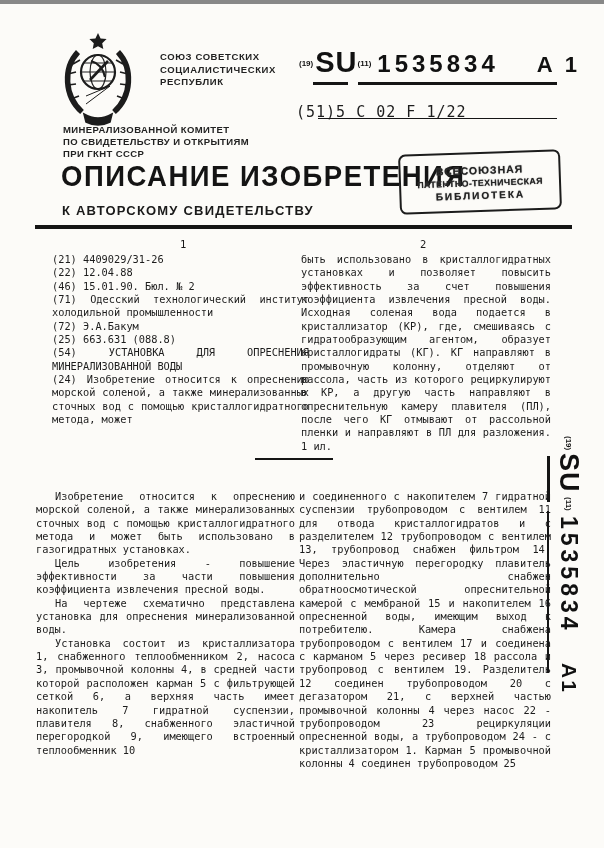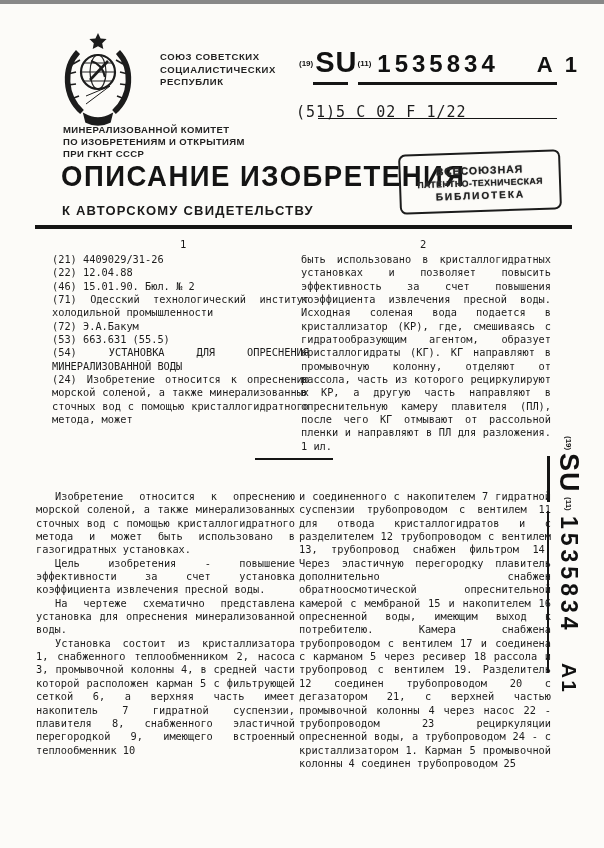--- a/index.html
+++ b/index.html
@@ -99,21 +99,21 @@
   </svg>
 
   <div class="union">
     <div>СОЮЗ СОВЕТСКИХ</div>
     <div>СОЦИАЛИСТИЧЕСКИХ</div>
     <div>РЕСПУБЛИК</div>
   </div>
 
   <div class="committee">
     <div>МИНЕРАЛИЗОВАННОЙ КОМИТЕТ</div>
-    <div>ПО ИЗОБРЕТЕНИЯМ И ОТКРЫТИЯМ</div>
+    <div>ПО СВИДЕТЕЛЬСТВУ И ОТКРЫТИЯМ</div>
     <div>ПРИ ГКНТ СССР</div>
   </div>
 
   <div class="pubrow">
     <span class="plbl">(19)</span>
     <span class="su">SU</span>
     <span class="plbl">(11)</span>
     <span class="num">1535834</span>
     <span class="kind">А 1</span>
   </div>
@@ -136,34 +136,34 @@
 
   <div class="colnum" style="left:180px;top:234px;">1</div>
   <div class="colnum" style="left:420px;top:234px;">2</div>
 
   <div class="txtcol" style="left:52px;top:249px;width:257px;">
     <p>(21) 4409029/31-26</p>
     <p>(22) 12.04.88</p>
     <p>(46) 15.01.90. Бюл. № 2</p>
     <p>(71) Одесский технологический институт холодильной промышленности</p>
     <p>(72) Э.А.Бакум</p>
-    <p>(53) 663.631 (55.5)</p>
+    <p>(25) 663.631 (088.8)</p>
     <p>(54) УСТАНОВКА ДЛЯ ОПРЕСНЕНИЯ МИНЕРАЛИЗОВАННОЙ ВОДЫ</p>
     <p>(24) Изобретение относится к опреснению морской соленой, а также минерализованных сточных вод с помощью кристаллогидратного метода, может</p>
   </div>
 
   <div class="txtcol" style="left:301px;top:249px;width:250px;">
     <p>быть использовано в кристаллогидратных установках и позволяет повысить эффективность за счет повышения коэффициента извлечения пресной воды. Исходная соленая вода подается в кристаллизатор (КР), где, смешиваясь с гидратообразующим агентом, образует кристаллогидраты (КГ). КГ направляют в промывочную колонну, отделяют от рассола, часть из которого рециркулируют в КР, а другую часть направляют в опреснительную камеру плавителя (ПЛ), после чего КГ отмывают от рассольной пленки и направляют в ПЛ для разложения. 1 ил.</p>
   </div>
 
   <div class="hline" style="left:255px;top:454px;width:78px;height:2px;"></div>
 
   <div class="txtcol" style="left:36px;top:486px;width:259px;">
     <p class="ind">Изобретение относится к опреснению морской соленой, а также минерализованных сточных вод с помощью кристаллогидратного метода и может быть использовано в газогидратных установках.</p>
-    <p class="ind">Цель изобретения - повышение эффективности за счет установка коэффициента извлечения пресной воды.</p>
+    <p class="ind">Цель изобретения - повышение эффективности за части повышения коэффициента извлечения пресной воды.</p>
     <p class="ind">На чертеже схематично представлена установка для опреснения минерализованной воды.</p>
     <p class="ind">Установка состоит из кристаллизатора 1, снабженного теплообменником 2, насоса 3, промывочной колонны 4, в средней части которой расположен карман 5 с фильтрующей сеткой 6, а верхняя часть имеет накопитель 7 гидратной суспензии, плавителя 8, снабженного эластичной перегородкой 9, имеющего встроенный теплообменник 10</p>
   </div>
 
   <div class="txtcol" style="left:299px;top:486px;width:252px;">
     <p>и соединенного с накопителем 7 гидратной суспензии трубопроводом с вентилем 11 для отвода кристаллогидратов и с разделителем 12 трубопроводом с вентилем 13, трубопровод снабжен фильтром 14. Через эластичную перегородку плавитель дополнительно снабжен обратноосмотической опреснительной камерой с мембраной 15 и накопителем 16 опресненной воды, имеющим выход к потребителю. Камера снабжена трубопроводом с вентилем 17 и соединена с карманом 5 через ресивер 18 рассола и трубопровод с вентилем 19. Разделитель 12 соединен трубопроводом 20 с дегазатором 21, с верхней частью промывочной колонны 4 через насос 22 - трубопроводом 23 рециркуляции опресненной воды, а трубопроводом 24 - с кристаллизатором 1. Карман 5 промывочной колонны 4 соединен трубопроводом 25</p>
   </div>
 
   <div class="vline" style="left:547px;top:452px;width:2.5px;height:46px;"></div>
   <div class="vline" style="left:547px;top:507px;width:2px;height:162px;"></div>

